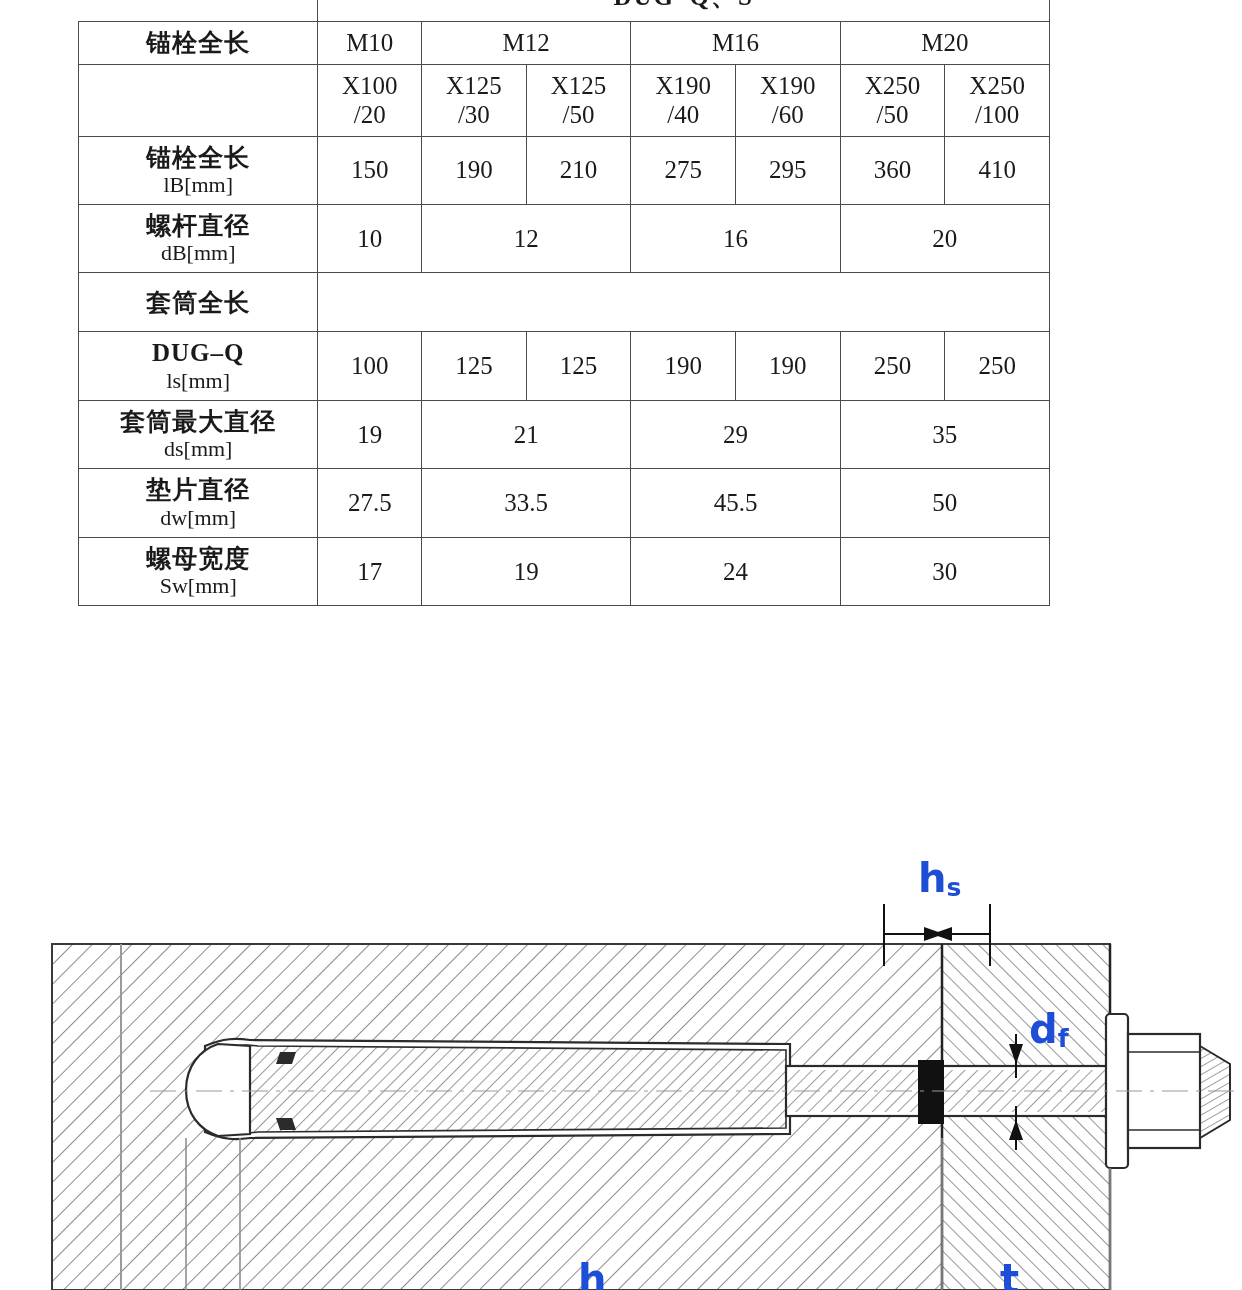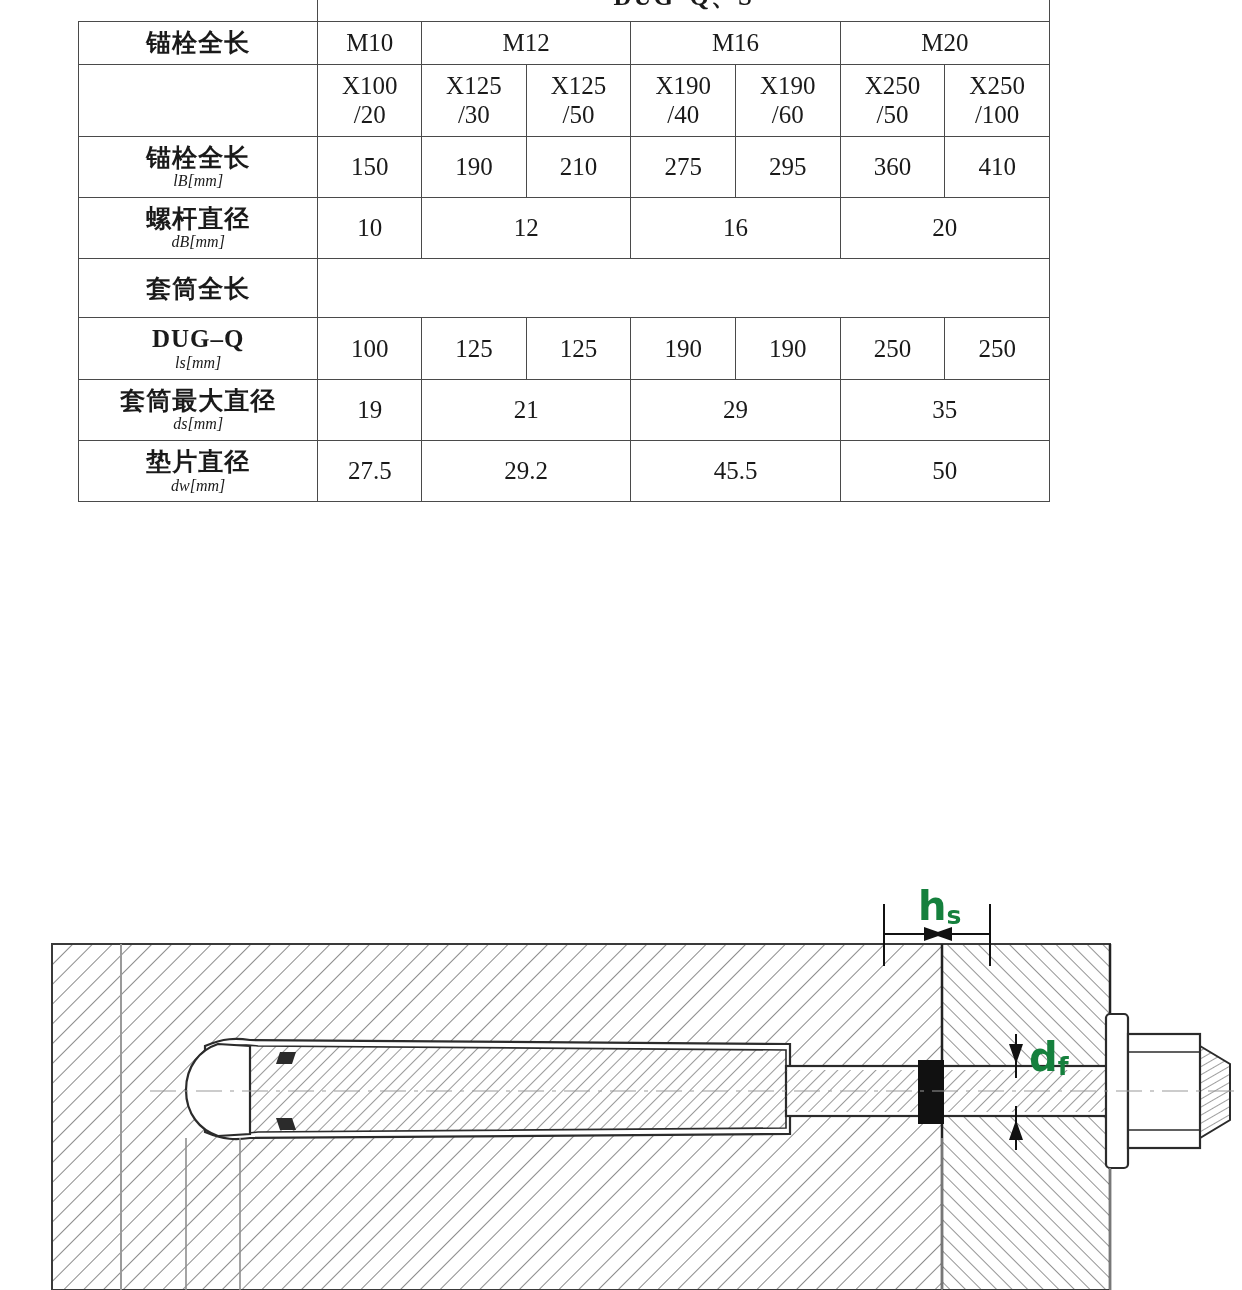--- a/index.html
+++ b/index.html
@@ -40,23 +40,22 @@
   }
   td.rowlabel {
     font-family: "DejaVu Sans", sans-serif;
     font-weight: bold;
     font-size: 24px;
     letter-spacing: 1px;
   }
   td.rowlabel .sub {
     font-family: "Liberation Serif", serif;
     font-weight: normal;
-    font-size: 16px;
+    font-size: 22px;
     letter-spacing: 0;
-    font-style: italic;
   }
   .title-cell {
     font-family: "DejaVu Sans", sans-serif;
     font-weight: bold;
     font-size: 27px;
     letter-spacing: 2px;
     height: 36px;
     overflow: hidden;
   }
   .twoline span { display: block; text-align: center; }
@@ -78,22 +77,21 @@
     left: 0;
     top: 838px;
     width: 1242px;
     height: 452px;
   }
   #drawing svg { display: block; }
   .lbl {
     position: absolute;
     font-family: "DejaVu Sans", sans-serif;
     font-weight: bold;
-    color: #15803d;
-    margin-top: 28px;
+    color: #1d4ed8;
   }
   .lbl .v { font-size: 40px; }
   .lbl .s { font-size: 25px; vertical-align: sub; }
 </style>
 </head>
 <body>
 
 <div id="spec-table-wrap">
   <table class="spec">
     <colgroup>
@@ -208,25 +206,35 @@
         <td colspan="2">29</td>
         <td colspan="2">35</td>
       </tr>
 
       <tr>
         <td class="rowlabel twoline">
           <span>垫片直径</span>
           <span class="sub">dw[mm]</span>
         </td>
         <td>27.5</td>
-        <td colspan="2">29.2</td>
+        <td colspan="2">33.5</td>
         <td colspan="2">45.5</td>
         <td colspan="2">50</td>
       </tr>
 
+      <tr>
+        <td class="rowlabel twoline">
+          <span>螺母宽度</span>
+          <span class="sub">Sw[mm]</span>
+        </td>
+        <td>17</td>
+        <td colspan="2">19</td>
+        <td colspan="2">24</td>
+        <td colspan="2">30</td>
+      </tr>
     </tbody>
   </table>
 </div>
 
 <div id="drawing">
   <svg width="1242" height="452" viewBox="0 0 1242 452" xmlns="http://www.w3.org/2000/svg">
     <defs>
       <pattern id="hatchConcrete" width="14" height="14" patternUnits="userSpaceOnUse" patternTransform="rotate(45)">
         <line x1="0" y1="0" x2="0" y2="14" stroke="#6e6e6e" stroke-width="1.6"></line>
       </pattern>

